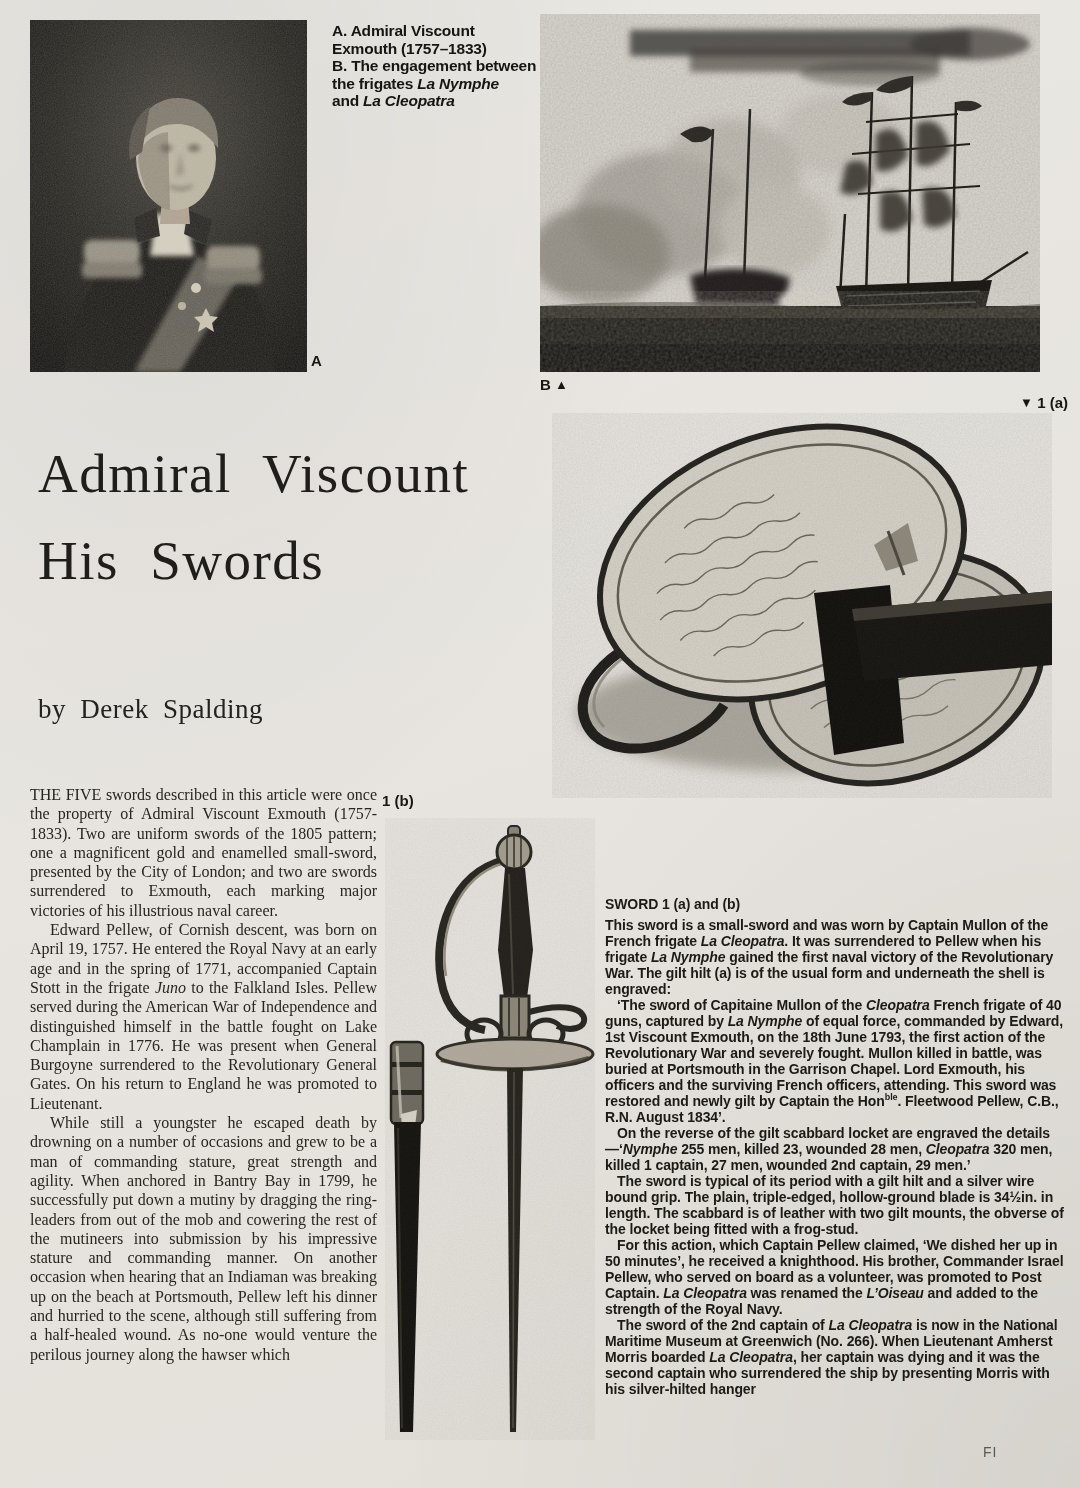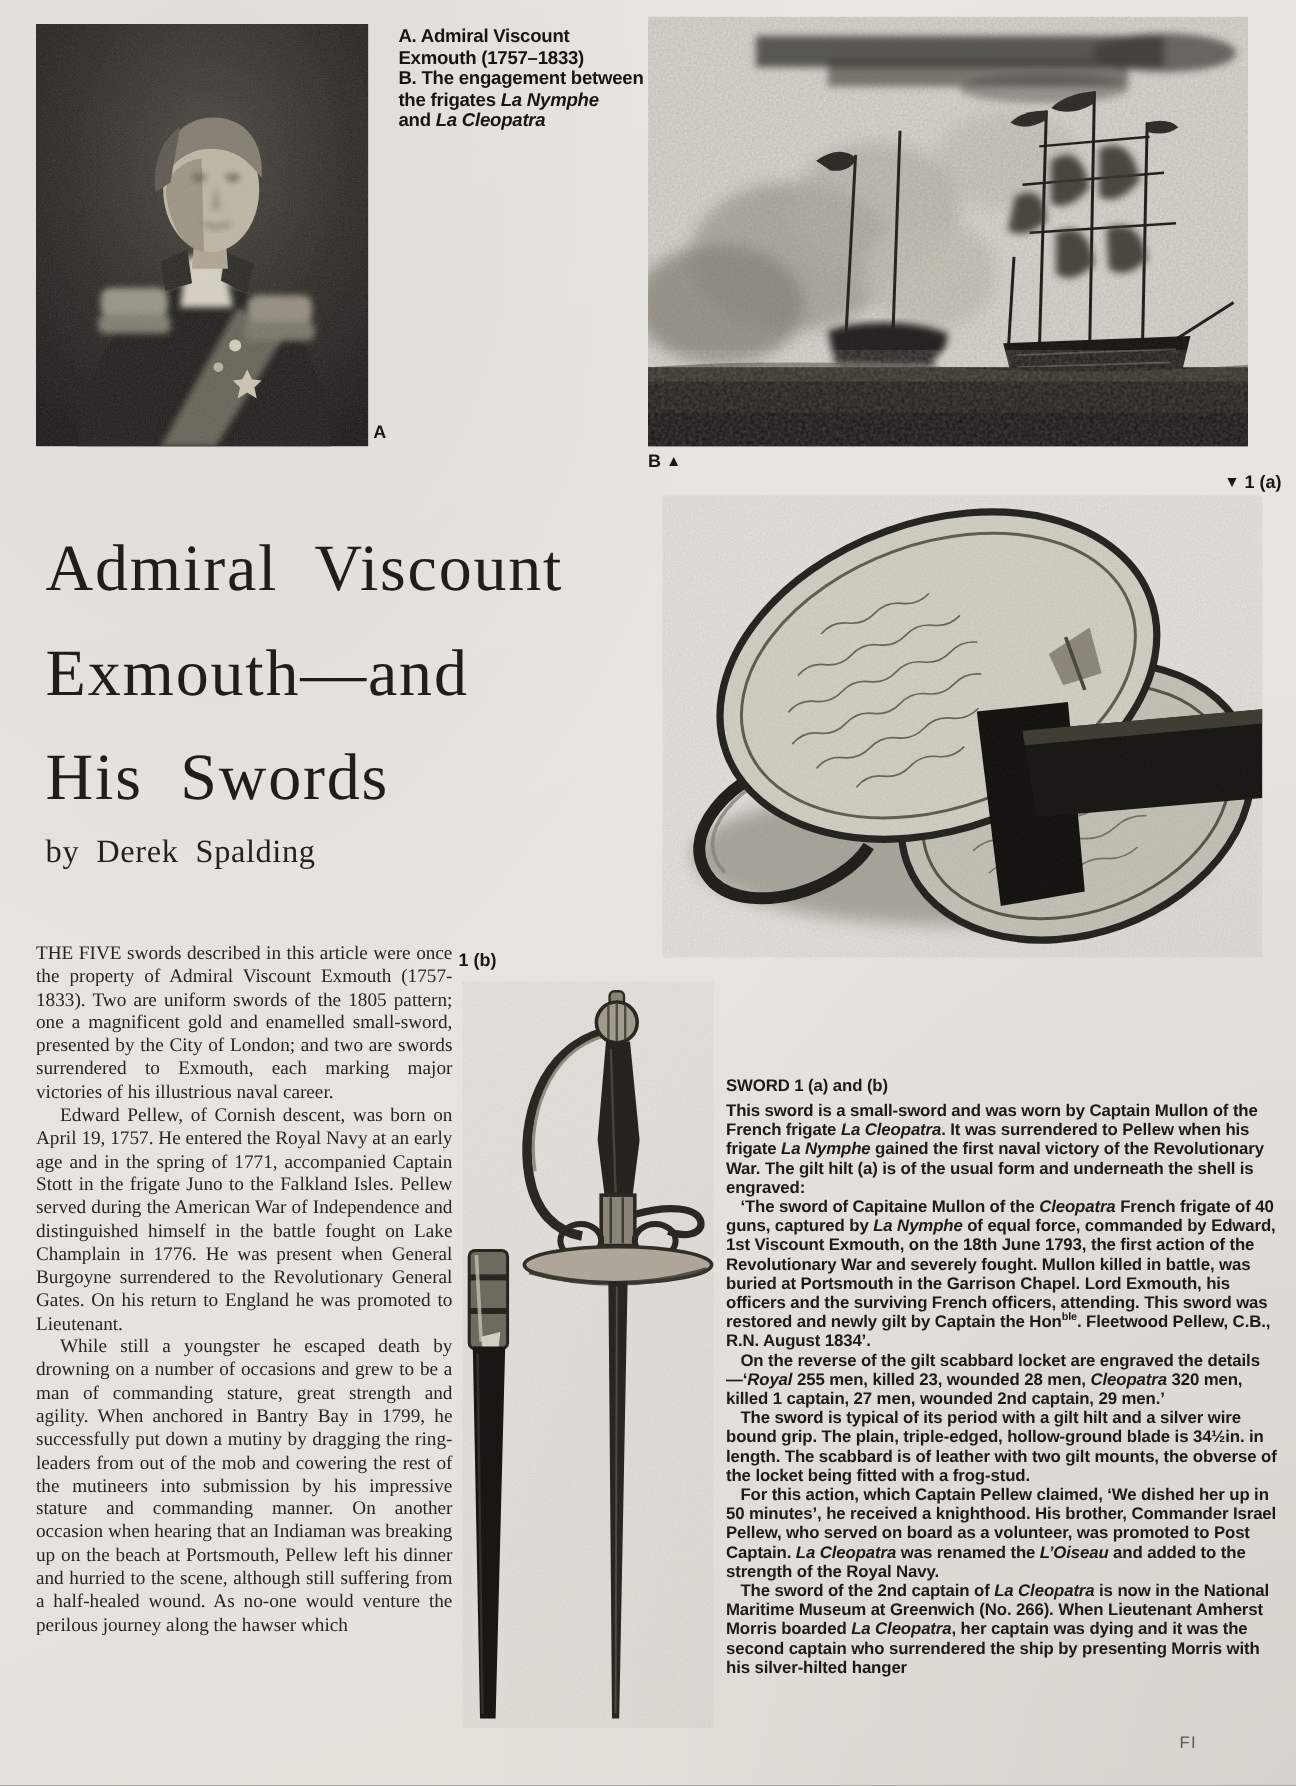--- a/index.html
+++ b/index.html
@@ -38,21 +38,21 @@
   .byline{
     left:38px;top:694px;font-size:27px;letter-spacing:0.5px;word-spacing:7px;color:#23221e;
   }
   
   .bodycol{
     left:30px;top:785px;width:347px;
     font-size:16px;line-height:19.3px;text-align:justify;color:#26251f;
   }
   .bodycol p{margin:0;}
   .bodycol p + p{text-indent:20px;}
-  .bodycol .it{}
+  .bodycol .it{font-style:italic;}
   
   .boldcol{
     left:605px;top:884px;width:462px;
     font-family:"Liberation Sans", sans-serif;font-weight:700;
     font-size:14px;line-height:16px;color:#1b1a15;letter-spacing:-0.1px;margin-top:12px;
   }
   .boldcol h2{margin:0 0 5px 0;font-size:14px;line-height:16px;font-weight:700;}
   .boldcol p{margin:0;}
   .boldcol p + p{text-indent:12px;}
   .boldcol .it{font-style:italic;}
@@ -269,21 +269,20 @@
       <path d="M300 196 L500 178 L500 190 L302 208 Z" fill="#3e3a32"></path>
 
       <path d="M322 132 L356 110 L366 148 L334 158 Z" fill="#8f8a7c"></path>
       <path d="M336 118 L352 162" stroke="#4a463d" stroke-width="3"></path>
       <rect width="500" height="385" filter="url(#ln)"></rect>
     </svg>
   </figure>
 
   <header class="abs title">
     <div class="title-line">Admiral Viscount</div>
-    <div class="title-line">Exmouth—and</div>
     <div class="title-line">His Swords</div>
   </header>
   <div class="abs byline">by Derek Spalding</div>
 
   <section class="abs bodycol">
     <p><span>THE FIVE swords described in this article were once the property of Admiral Viscount Exmouth (1757-1833). Two are uniform swords of the 1805 pattern; one a magnificent gold and enamelled small-sword, presented by the City of London; and two are swords surrendered to Exmouth, each marking major victories of his illustrious naval career.</span></p>
     <p><span>Edward Pellew, of Cornish descent, was born on April 19, 1757. He entered the Royal Navy at an early age and in the spring of 1771, accompanied Captain Stott in the frigate </span><span class="it">Juno</span><span> to the Falkland Isles. Pellew served during the American War of Independence and distinguished himself in the battle fought on Lake Champlain in 1776. He was present when General Burgoyne surrendered to the Revolutionary General Gates. On his return to England he was promoted to Lieutenant.</span></p>
     <p><span>While still a youngster he escaped death by drowning on a number of occasions and grew to be a man of commanding stature, great strength and agility. When anchored in Bantry Bay in 1799, he successfully put down a mutiny by dragging the ring-leaders from out of the mob and cowering the rest of the mutineers into submission by his impressive stature and commanding manner. On another occasion when hearing that an Indiaman was breaking up on the beach at Portsmouth, Pellew left his dinner and hurried to the scene, although still suffering from a half-healed wound. As no-one would venture the perilous journey along the hawser which</span></p>
   </section>
 
@@ -335,21 +334,21 @@
         <path d="M129 254 L128 610" stroke="#59544a" stroke-width="1.6" opacity="0.8"></path>
       </g>
       <rect width="210" height="622" filter="url(#wn)"></rect>
     </svg>
   </figure>
 
   <section class="abs boldcol">
     <h2>SWORD 1 (a) and (b)</h2>
     <p><span>This sword is a small-sword and was worn by Captain Mullon of the French frigate </span><span class="it">La Cleopatra</span><span>. It was surrendered to Pellew when his frigate </span><span class="it">La Nymphe</span><span> gained the first naval victory of the Revolutionary War. The gilt hilt (a) is of the usual form and underneath the shell is engraved:</span></p>
     <p><span>‘The sword of Capitaine Mullon of the </span><span class="it">Cleopatra</span><span> French frigate of 40 guns, captured by </span><span class="it">La Nymphe</span><span> of equal force, commanded by Edward, 1st Viscount Exmouth, on the 18th June 1793, the first action of the Revolutionary War and severely fought. Mullon killed in battle, was buried at Portsmouth in the Garrison Chapel. Lord Exmouth, his officers and the surviving French officers, attending. This sword was restored and newly gilt by Captain the Hon</span><sup>ble</sup><span>. Fleetwood Pellew, C.B., R.N. August 1834’.</span></p>
-    <p><span>On the reverse of the gilt scabbard locket are engraved the details—‘</span><span class="it">Royal</span><span> 255 men, killed 23, wounded 28 men, </span><span class="it">Cleopatra</span><span> 320 men, killed 1 captain, 27 men, wounded 2nd captain, 29 men.’</span></p>
+    <p><span>On the reverse of the gilt scabbard locket are engraved the details—‘</span><span class="it">Nymphe</span><span> 255 men, killed 23, wounded 28 men, </span><span class="it">Cleopatra</span><span> 320 men, killed 1 captain, 27 men, wounded 2nd captain, 29 men.’</span></p>
     <p><span>The sword is typical of its period with a gilt hilt and a silver wire bound grip. The plain, triple-edged, hollow-ground blade is 34½in. in length. The scabbard is of leather with two gilt mounts, the obverse of the locket being fitted with a frog-stud.</span></p>
     <p><span>For this action, which Captain Pellew claimed, ‘We dished her up in 50 minutes’, he received a knighthood. His brother, Commander Israel Pellew, who served on board as a volunteer, was promoted to Post Captain. </span><span class="it">La Cleopatra</span><span> was renamed the </span><span class="it">L’Oiseau</span><span> and added to the strength of the Royal Navy.</span></p>
     <p><span>The sword of the 2nd captain of </span><span class="it">La Cleopatra</span><span> is now in the National Maritime Museum at Greenwich (No. 266). When Lieutenant Amherst Morris boarded </span><span class="it">La Cleopatra</span><span>, her captain was dying and it was the second captain who surrendered the ship by presenting Morris with his silver-hilted hanger</span></p>
   </section>
 
   <span class="abs pagemarker">FI</span>
 
 </div>
 
 </body></html>

